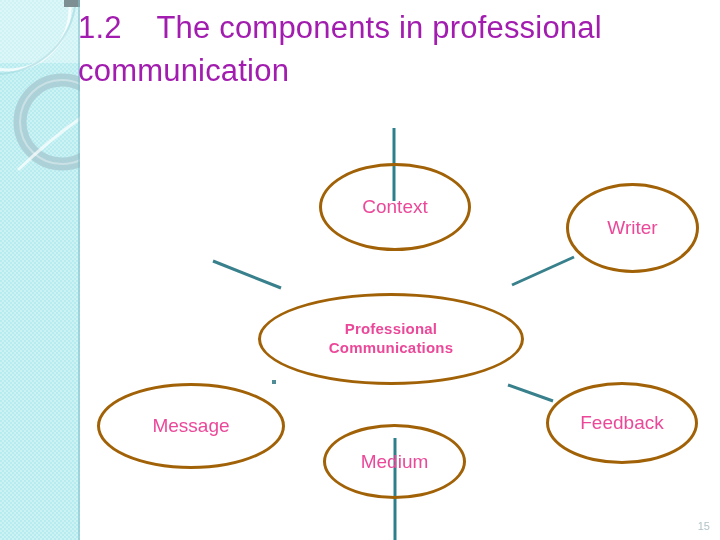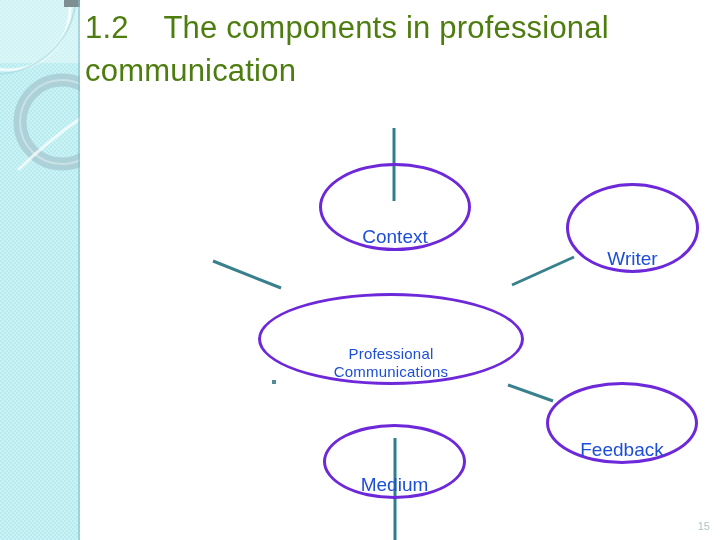--- a/index.html
+++ b/index.html
@@ -64,54 +64,53 @@
     height: 7px;
     background: #7d8f93;
   }
 
   
   .slide-title {
     position: absolute;
     left: 78px;
     top: 6px;
     width: 620px;
-    color: #4d7c0f;
+    color: #a21caf;
     font-size: 31px;
     line-height: 43px;
     font-weight: 400;
     letter-spacing: 0.2px;
     white-space: pre-wrap;
-    padding-left: 7px;
   }
 
   
   .diagram {
     position: absolute;
     left: 0;
     top: 0;
     width: 720px;
     height: 540px;
   }
   .node {
     position: absolute;
     box-sizing: border-box;
-    border: 3px solid #6d28d9;
+    border: 3px solid #a16207;
     border-radius: 50%;
     background: transparent;
     display: flex;
-    align-items: flex-end;
+    align-items: center;
     justify-content: center;
     text-align: center;
-    color: #1d4ed8;
+    color: #ec4899;
     font-size: 19px;
     font-family: "Liberation Sans", sans-serif;
     line-height: 1.15;
   }
   .node.center-node {
-    font-weight: normal;
+    font-weight: bold;
     font-size: 15px;
     line-height: 1.25;
     letter-spacing: 0.2px;
   }
   .node-label { pointer-events: none; }
 
   
   .slide-number {
     position: absolute;
     right: 10px;
@@ -158,20 +157,23 @@
 
   <div class="node" style="left:566px; top:183px; width:133px; height:90px;">
     <span class="node-label">Writer</span>
   </div>
 
   <div class="node center-node" style="left:258px; top:293px; width:266px; height:92px;">
     <span class="node-label" style="white-space: pre-line;">Professional
 Communications</span>
   </div>
 
+  <div class="node" style="left:97px;  top:383px; width:188px; height:86px;">
+    <span class="node-label">Message</span>
+  </div>
 
   <div class="node" style="left:546px; top:382px; width:152px; height:82px;">
     <span class="node-label">Feedback</span>
   </div>
 
   <div class="node" style="left:323px; top:424px; width:143px; height:75px;">
     <span class="node-label">Medium</span>
   </div>
 
   <div class="slide-number">15</div>

